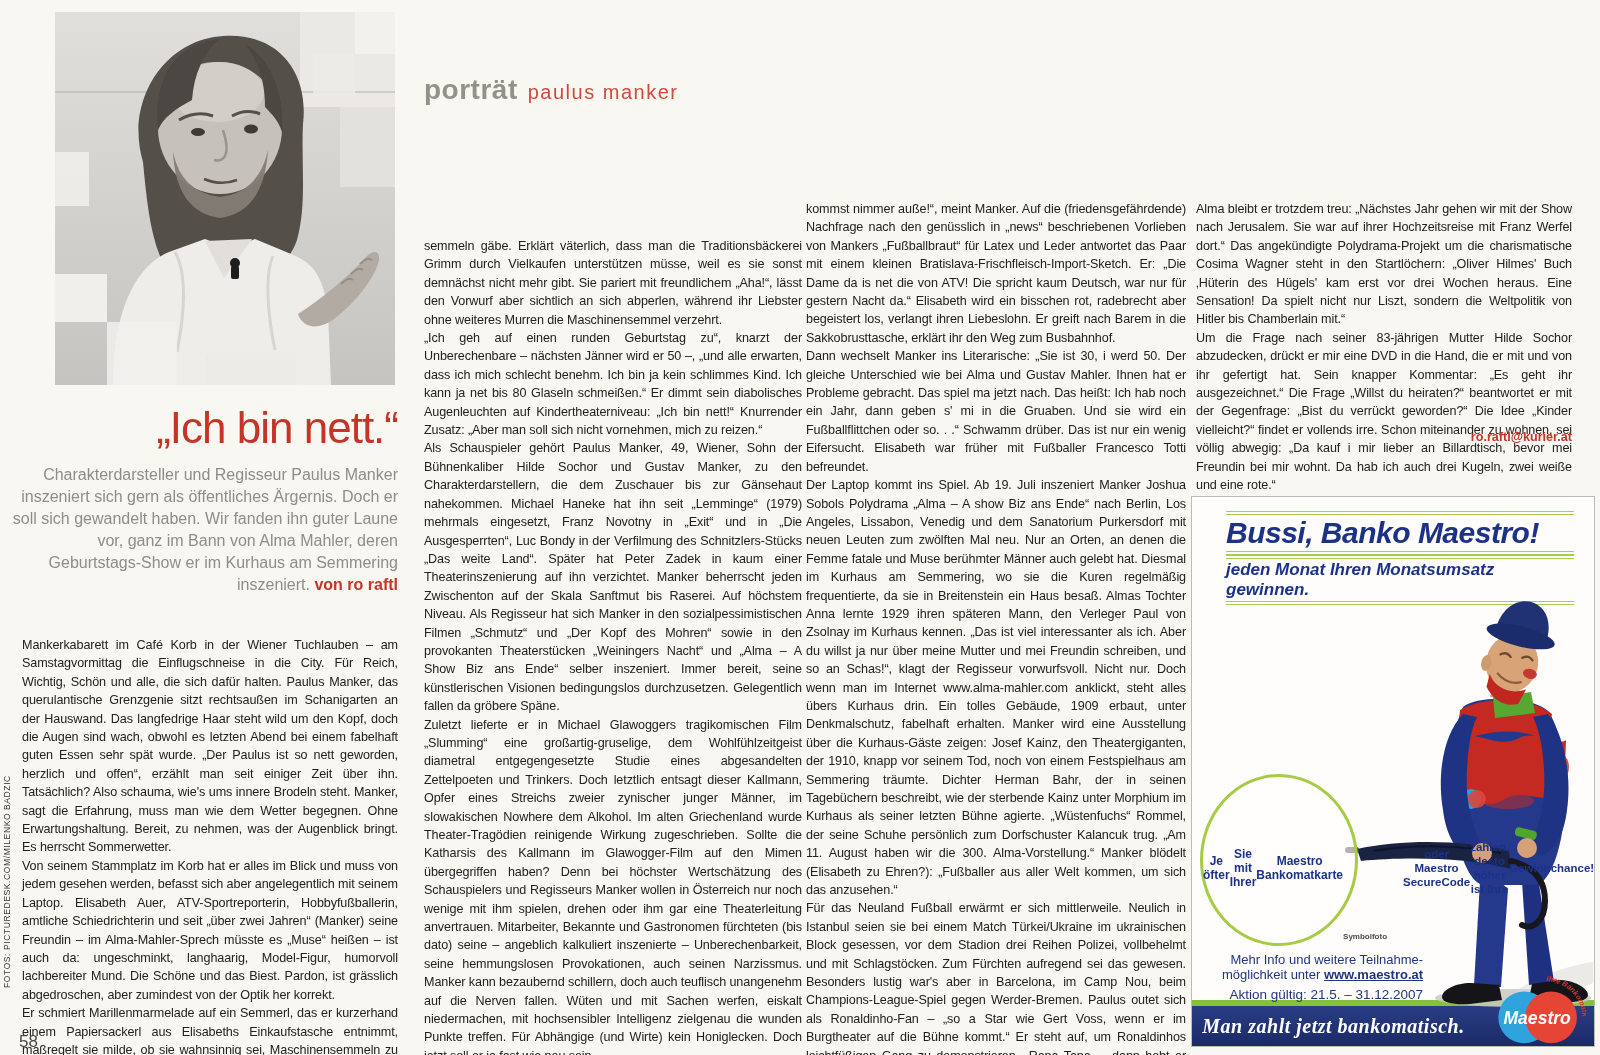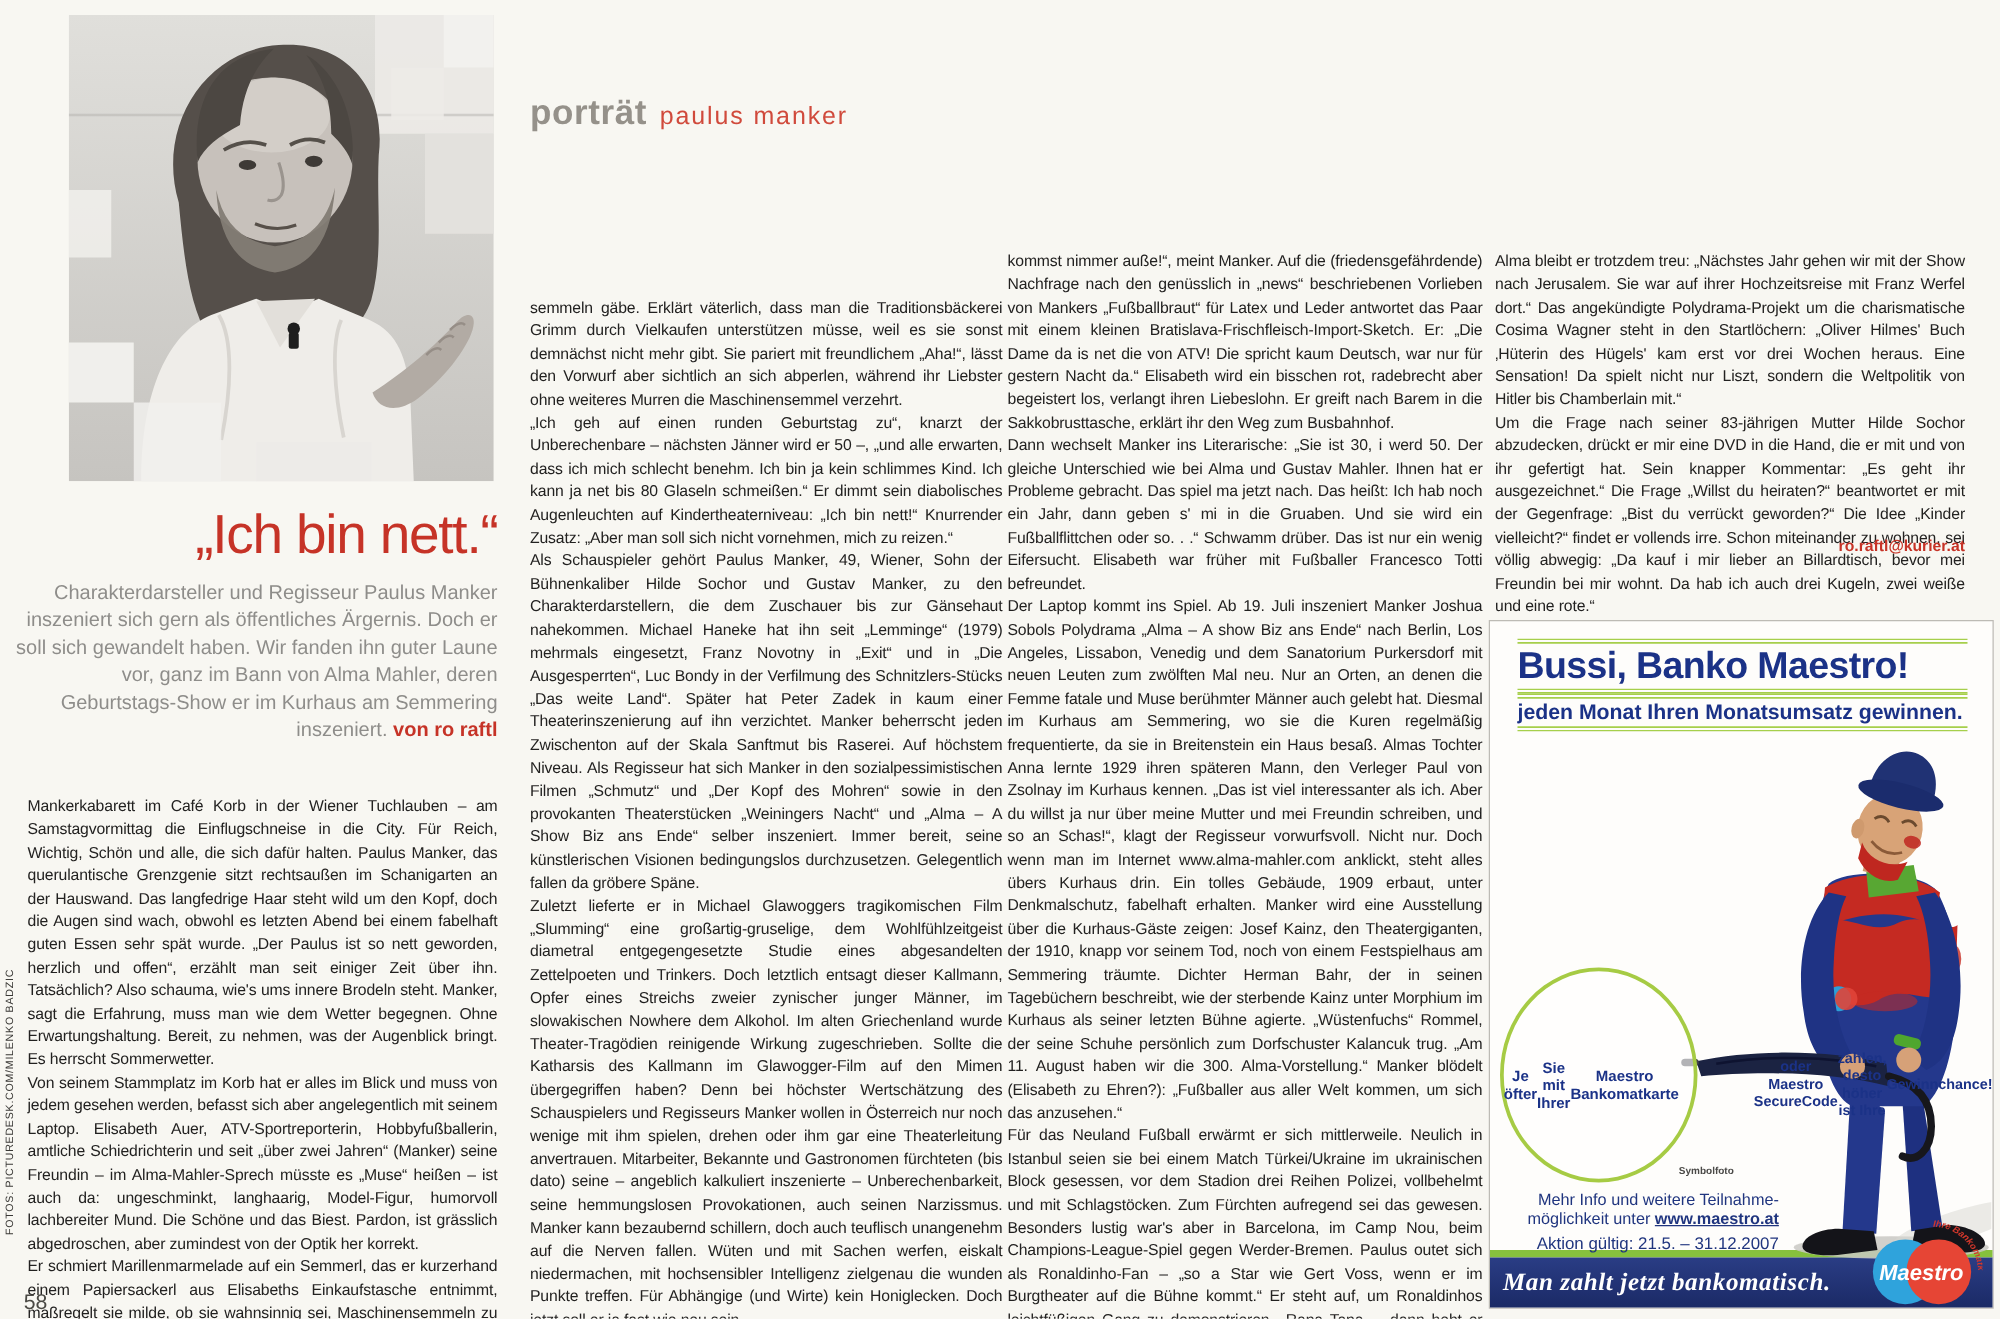--- a/index.html
+++ b/index.html
@@ -44,21 +44,21 @@
   .email-sig{
     position:absolute;left:1196px;top:430px;width:376px;text-align:right;
     font-size:12.6px;font-weight:bold;color:#c63327;
   }
   .page-num{position:absolute;left:19px;top:1032px;font-size:17px;color:#4a4944;}
   
   .ad{
     position:absolute;left:1191px;top:496px;width:404px;height:551px;
     background:#fefdfb;border:1px solid #bdbbb5;box-sizing:border-box;
   }
-  .ad-head{margin:14px 20px 0 22px;position:relative;z-index:2;}
+  .ad-head{margin:14px 20px 0 34px;position:relative;z-index:2;font-style:italic;}
   .ad-rule{height:4px;background:linear-gradient(to bottom,#a6cf4b 28%,rgba(0,0,0,0) 28%,rgba(0,0,0,0) 68%,#a6cf4b 68%);}
   .ad-h1{font-size:30px;line-height:34px;font-weight:bold;color:#1b3287;letter-spacing:-.5px;padding:1px 0;}
   .ad-h2{font-size:24px;line-height:27px;font-weight:bold;color:#1b3287;letter-spacing:-.3px;padding:1px 0;}
   .ad-h3{font-size:17px;line-height:20px;font-weight:bold;color:#1b3287;padding:1px 0;}
   .ad-man{position:absolute;left:151px;top:92px;z-index:2;}
   .ad-circle{
     position:absolute;left:8px;top:277px;width:158px;height:172px;
     border:3px solid #a6cb44;border-radius:50%;z-index:3;
     display:flex;flex-direction:row;align-items:center;justify-content:flex-start;
     padding-top:15px;box-sizing:border-box;background:rgba(255,255,255,.6);

